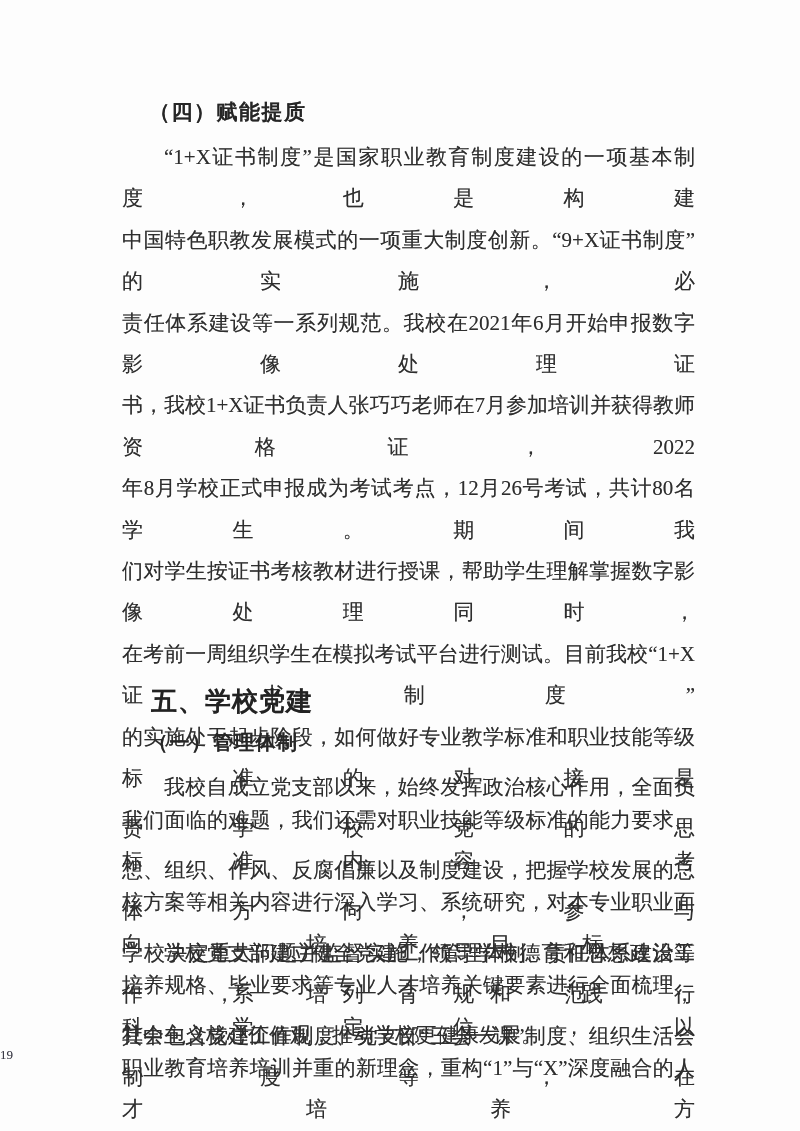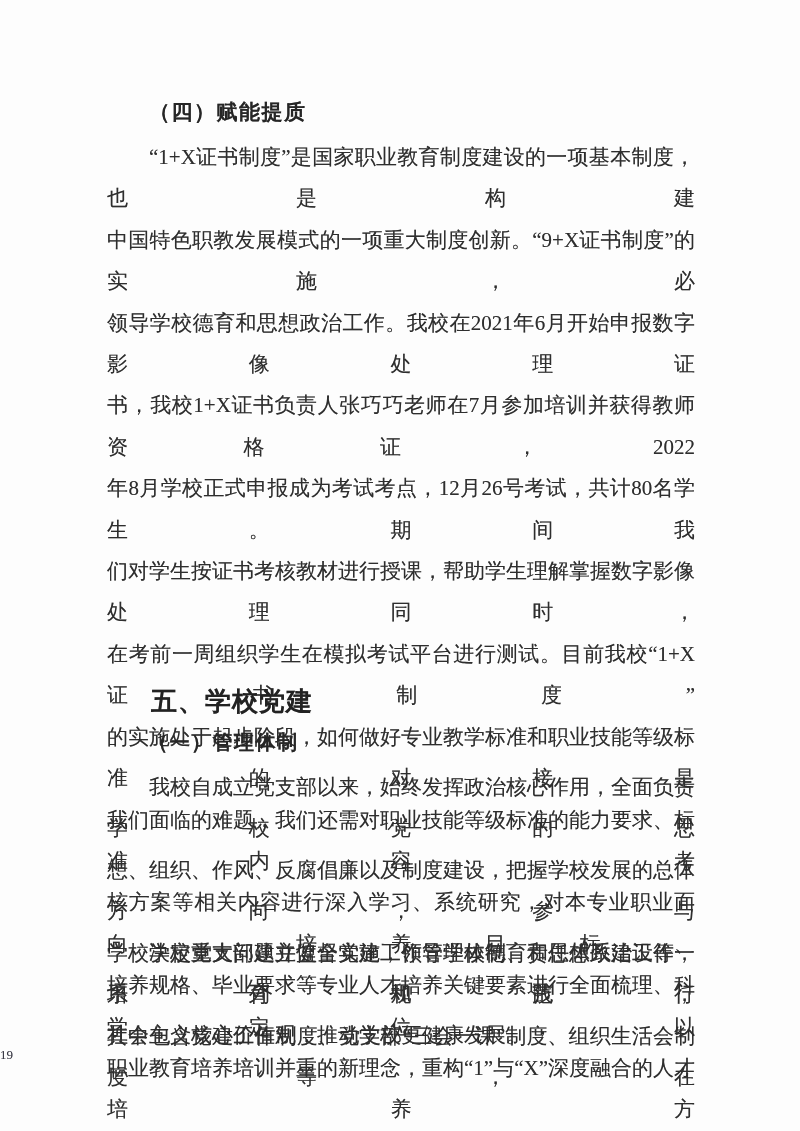--- a/index.html
+++ b/index.html
@@ -26,40 +26,41 @@
   }
   .para{
     position:absolute;left:107px;width:588px;
     font-size:21px;line-height:41.4px;
     color:#2e2e2e;
     text-shadow:0 0 .6px rgba(46,46,46,.45);
   }
   .para .line{
     text-align:justify;
     text-align-last:justify;
+    margin-left:15px;
   }
   .para .line.indent{text-indent:42px;}
   .para .line.last-left{text-align-last:left;}
   .page-number{
     position:absolute;left:0;right:0;top:1047px;
     font-size:13px;color:#3a3a46;
     text-shadow:0 0 .5px rgba(50,50,60,.4);
   }
 </style>
 </head>
 <body>
 
 <div class="page">
 
   <h2 class="heading-sub" style="top:98px">（四）赋能提质</h2>
 
   <div class="para" style="top:137px">
       <div class="line indent">“1+X证书制度”是国家职业教育制度建设的一项基本制度，也是构建</div>
       <div class="line">中国特色职教发展模式的一项重大制度创新。“9+X证书制度”的实施，必</div>
-      <div class="line">领导学校德育和思想政治工作。我校在2021年6月开始申报数字影像处理证</div>
+      <div class="line">责任体系建设等一系列规范。我校在2021年6月开始申报数字影像处理证</div>
       <div class="line">书，我校1+X证书负责人张巧巧老师在7月参加培训并获得教师资格证，2022</div>
       <div class="line">年8月学校正式申报成为考试考点，12月26号考试，共计80名学生。期间我</div>
       <div class="line">们对学生按证书考核教材进行授课，帮助学生理解掌握数字影像处理同时，</div>
       <div class="line">在考前一周组织学生在模拟考试平台进行测试。目前我校“1+X证书制度”</div>
       <div class="line">的实施处于起步阶段，如何做好专业教学标准和职业技能等级标准的对接是</div>
       <div class="line">我们面临的难题，我们还需对职业技能等级标准的能力要求、标准内容、考</div>
       <div class="line">核方案等相关内容进行深入学习、系统研究，对本专业职业面向、培养目标、</div>
       <div class="line">培养规格、毕业要求等专业人才培养关键要素进行全面梳理、科学定位，以</div>
       <div class="line">职业教育培养培训并重的新理念，重构“1”与“X”深度融合的人才培养方</div>
       <div class="line last-left">案，优化课程设置和教学内容。</div>

